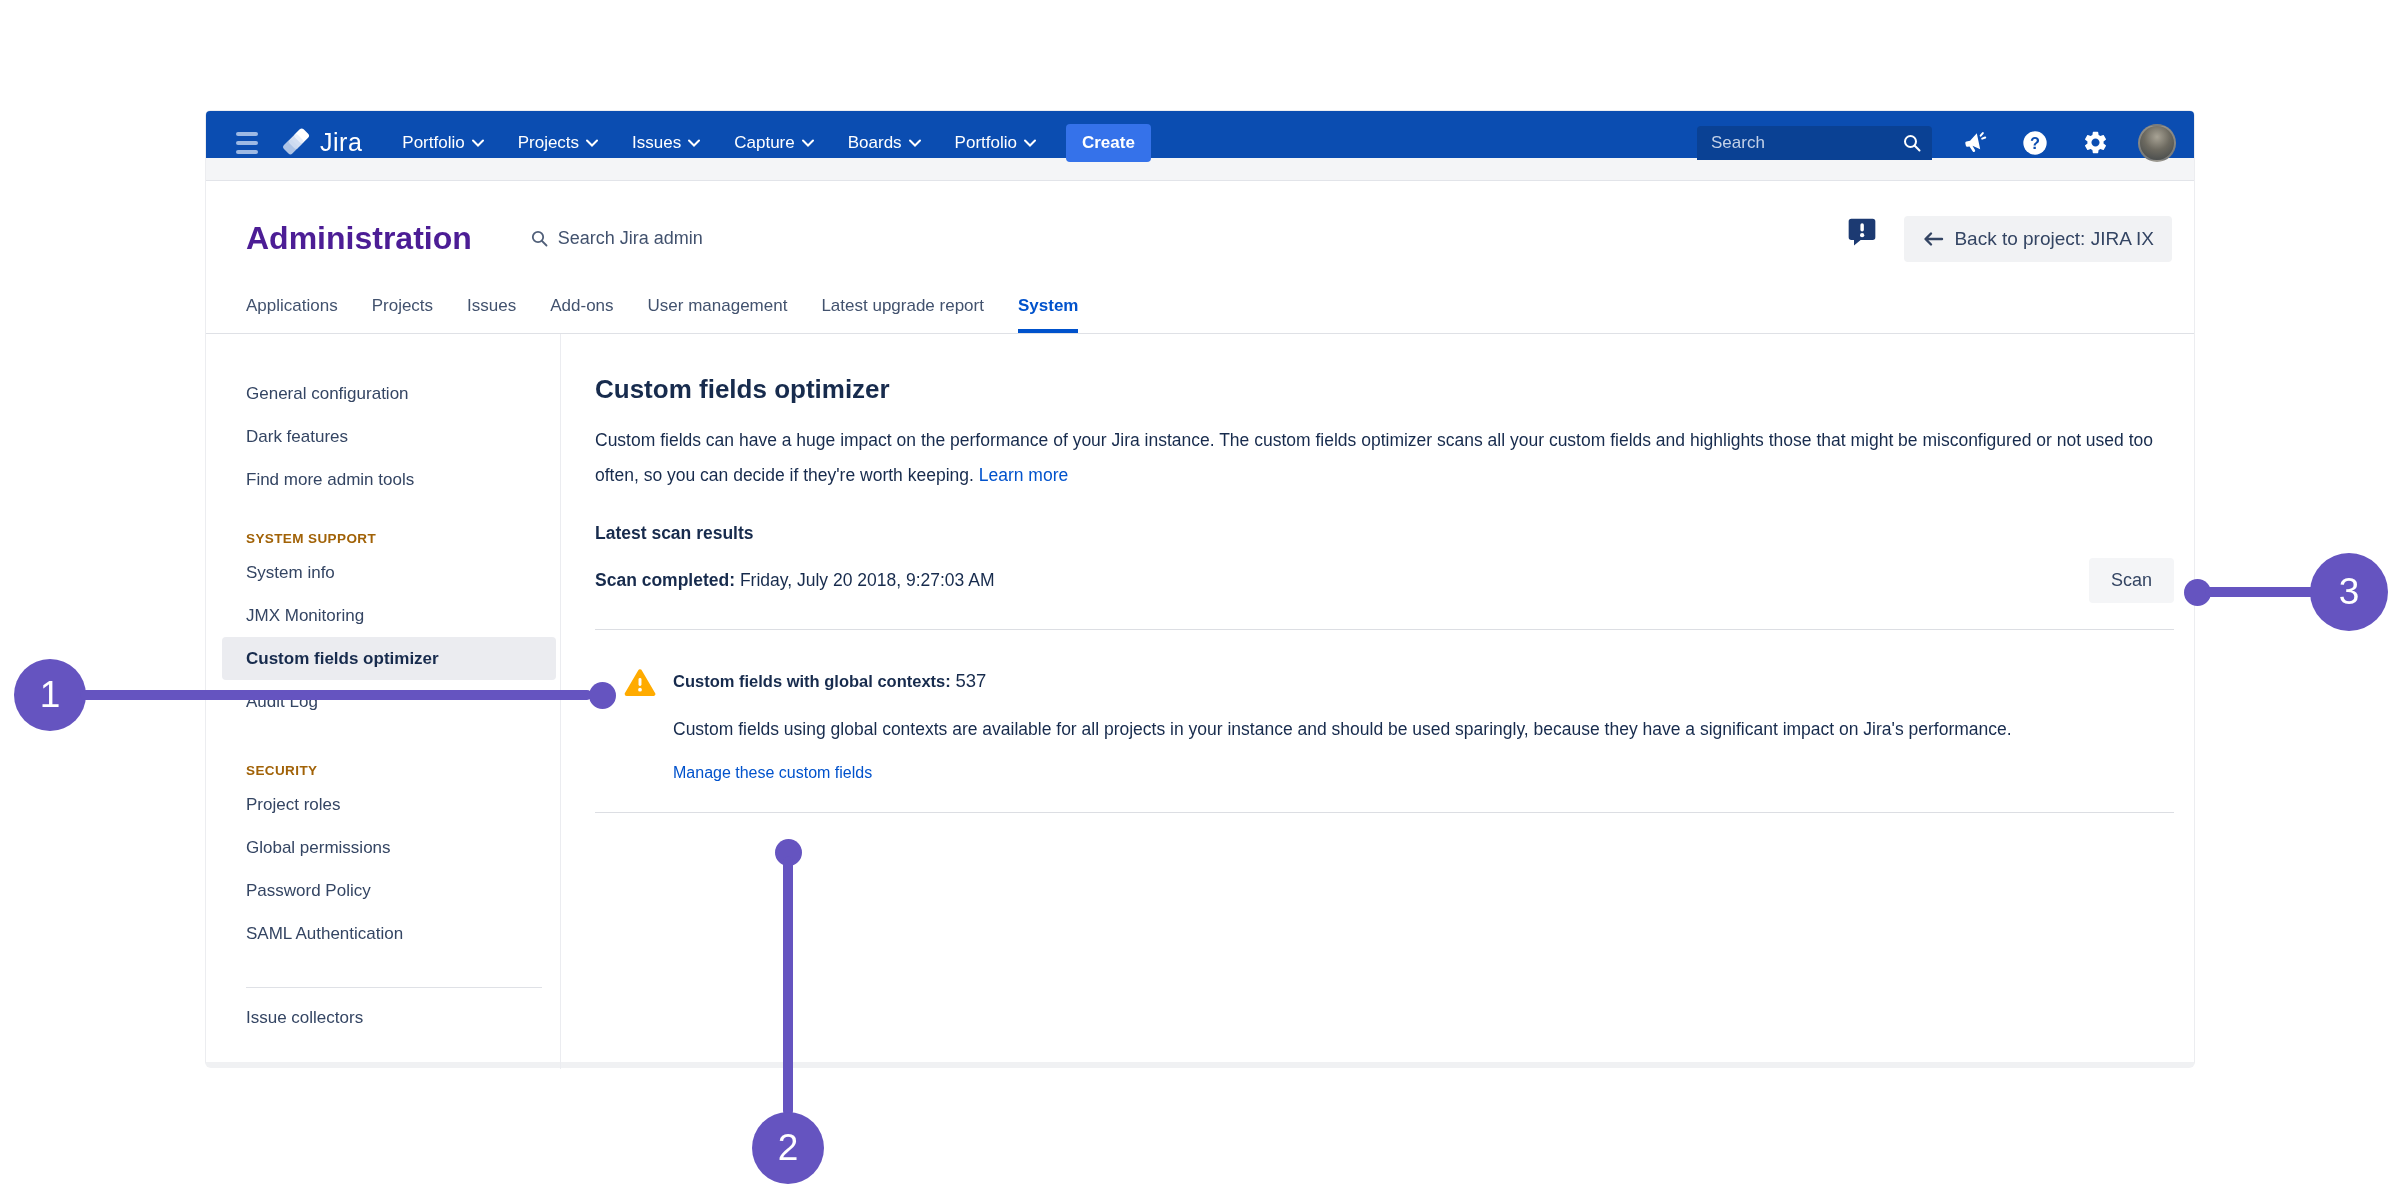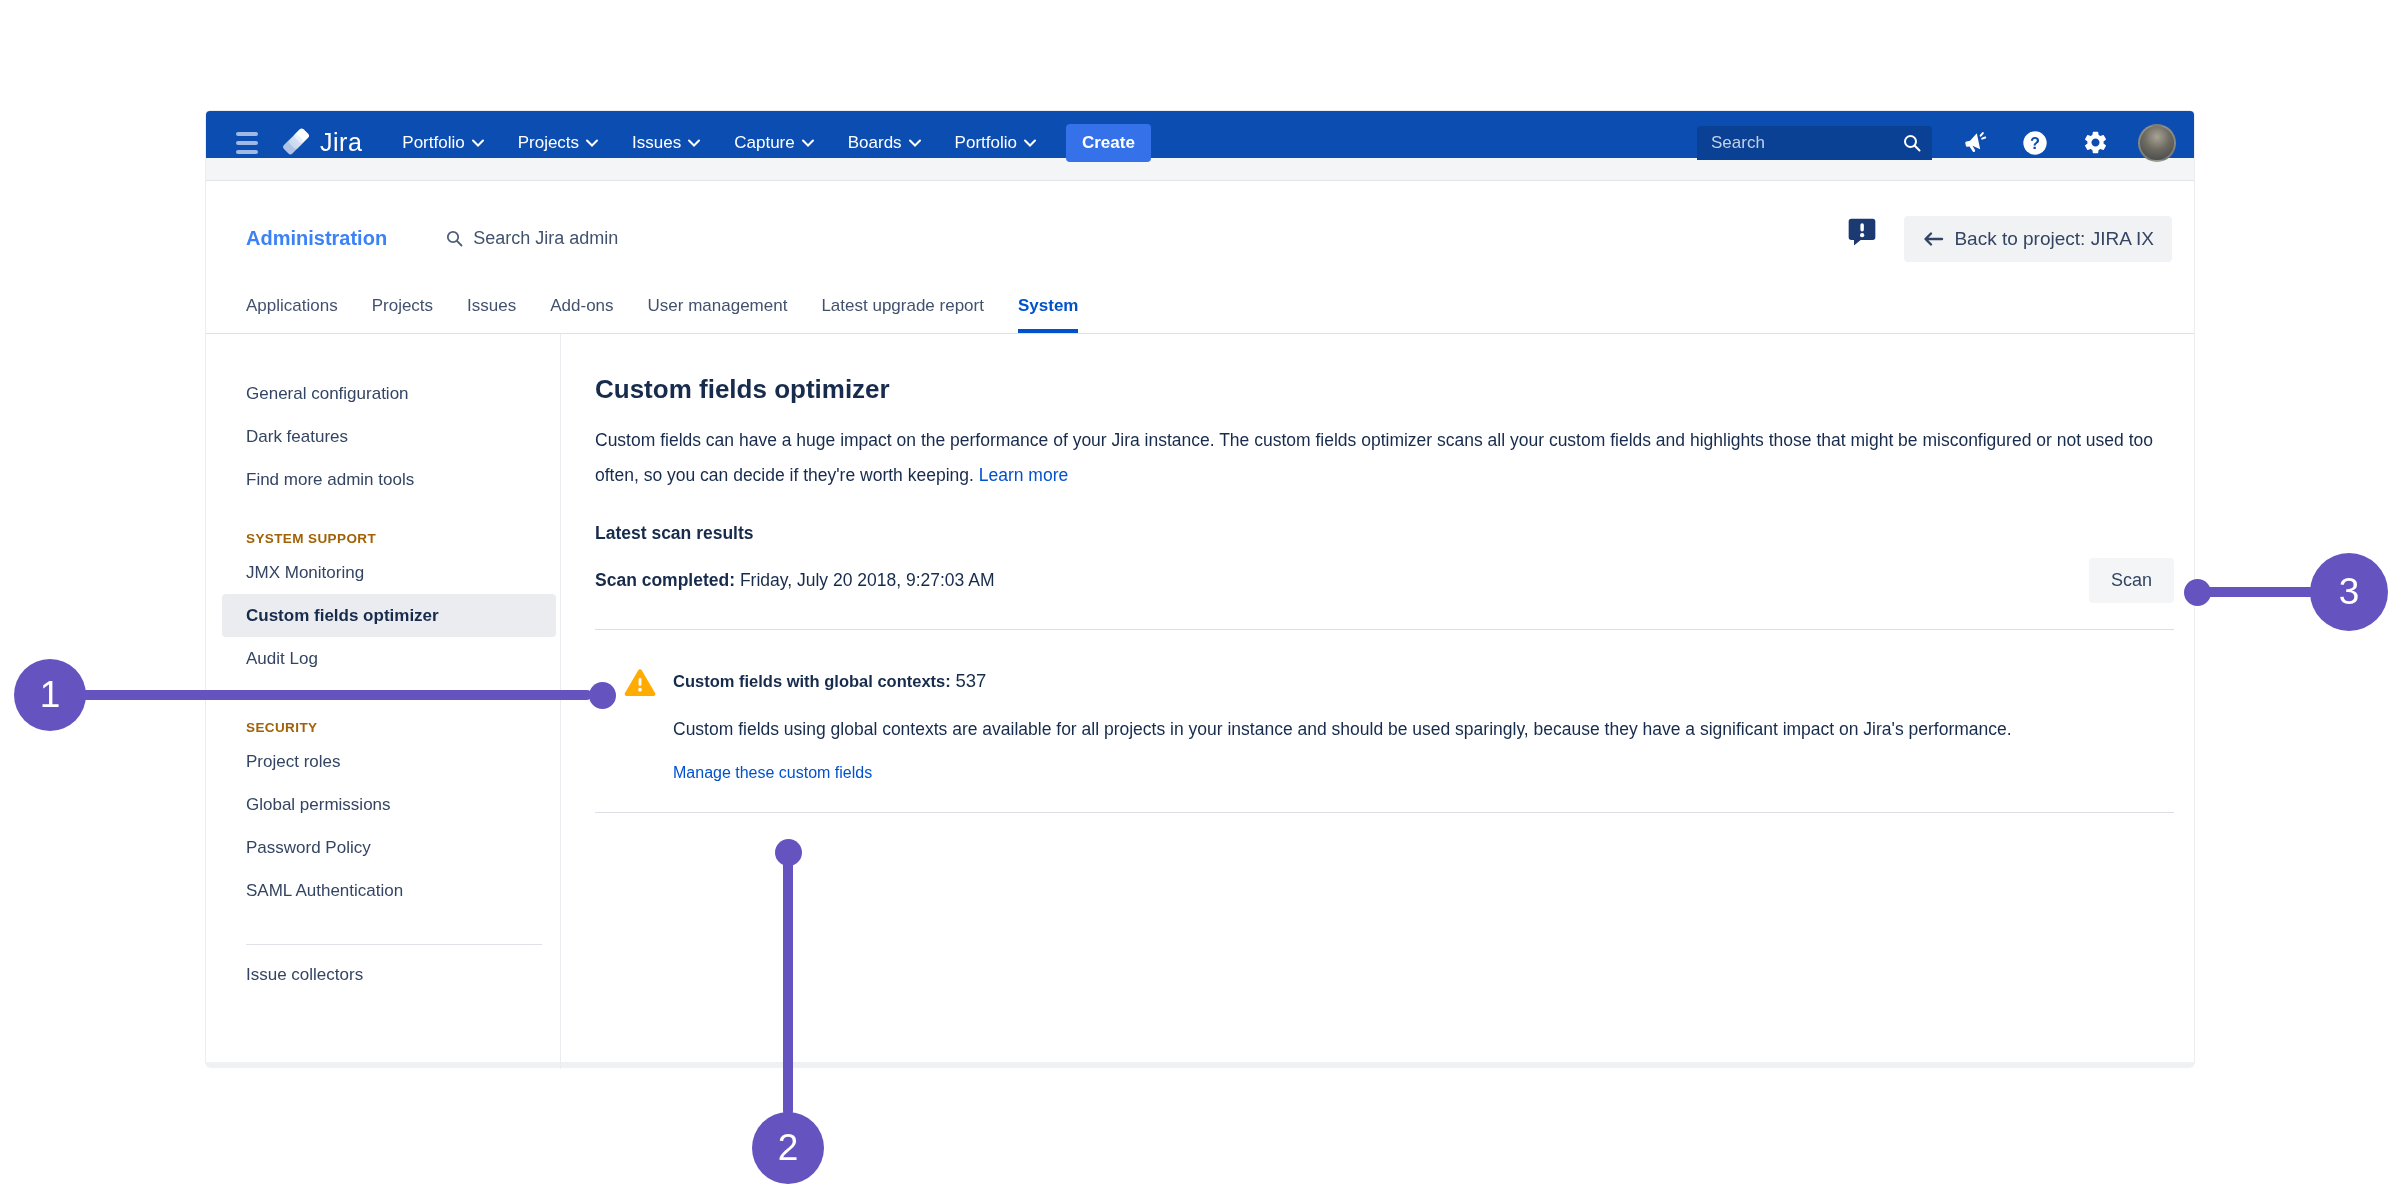--- a/index.html
+++ b/index.html
@@ -34,21 +34,21 @@
   .nav-search svg { position:absolute; right:10px; }
   .nav-icon { width:34px; height:34px; display:flex; align-items:center;
     justify-content:center; cursor:pointer; }
   .avatar { width:38px; height:38px; border-radius:50%; cursor:pointer;
     background: radial-gradient(circle at 50% 32%, #a8a395 0%, #6d6a60 45%, #3c4246 100%);
     border:2px solid rgba(255,255,255,.25);}
 
   
   .substrip { height:23px; background:#F4F5F7; border-bottom:1px solid #E2E4E9; }
   .admin-header { height:115px; display:flex; align-items:center; padding:0 22px 0 40px; }
-  .admin-title { font-size:20px; font-weight:700; color:#3b82f6; }
+  .admin-title { font-size:32px; font-weight:700; color:#4c1d95; }
   .admin-search { display:flex; align-items:center; gap:8px; margin-left:58px; }
   .admin-search input { border:none; outline:none; font-size:18px; color:#42526E;
     width:240px; background:transparent; font-family:"Liberation Sans", sans-serif;}
   .admin-search input::placeholder { color:#42526E; opacity:1;}
   .header-right { margin-left:auto; display:flex; align-items:flex-start; gap:26px; }
   .feedback-icon { cursor:pointer; display:flex; }
   .back-btn { background:#F1F2F4; border:none; border-radius:4px; color:#344563;
     font-size:19px; padding:12px 18px; display:flex; align-items:center; gap:10px;
     cursor:pointer; font-family:"Liberation Sans", sans-serif;}
 
@@ -244,20 +244,21 @@
     </div>
 
     <div class="body-row">
 
       <div class="sidebar">
         <div class="side-item">General configuration</div>
         <div class="side-item">Dark features</div>
         <div class="side-item">Find more admin tools</div>
 
         <div class="side-heading sh-support">SYSTEM SUPPORT</div>
+        <div class="side-item">System info</div>
         <div class="side-item">JMX Monitoring</div>
         <div class="side-item selected">Custom fields optimizer</div>
         <div class="side-item">Audit Log</div>
 
         <div class="side-heading sh-security">SECURITY</div>
         <div class="side-item">Project roles</div>
         <div class="side-item">Global permissions</div>
         <div class="side-item">Password Policy</div>
         <div class="side-item">SAML Authentication</div>
 

